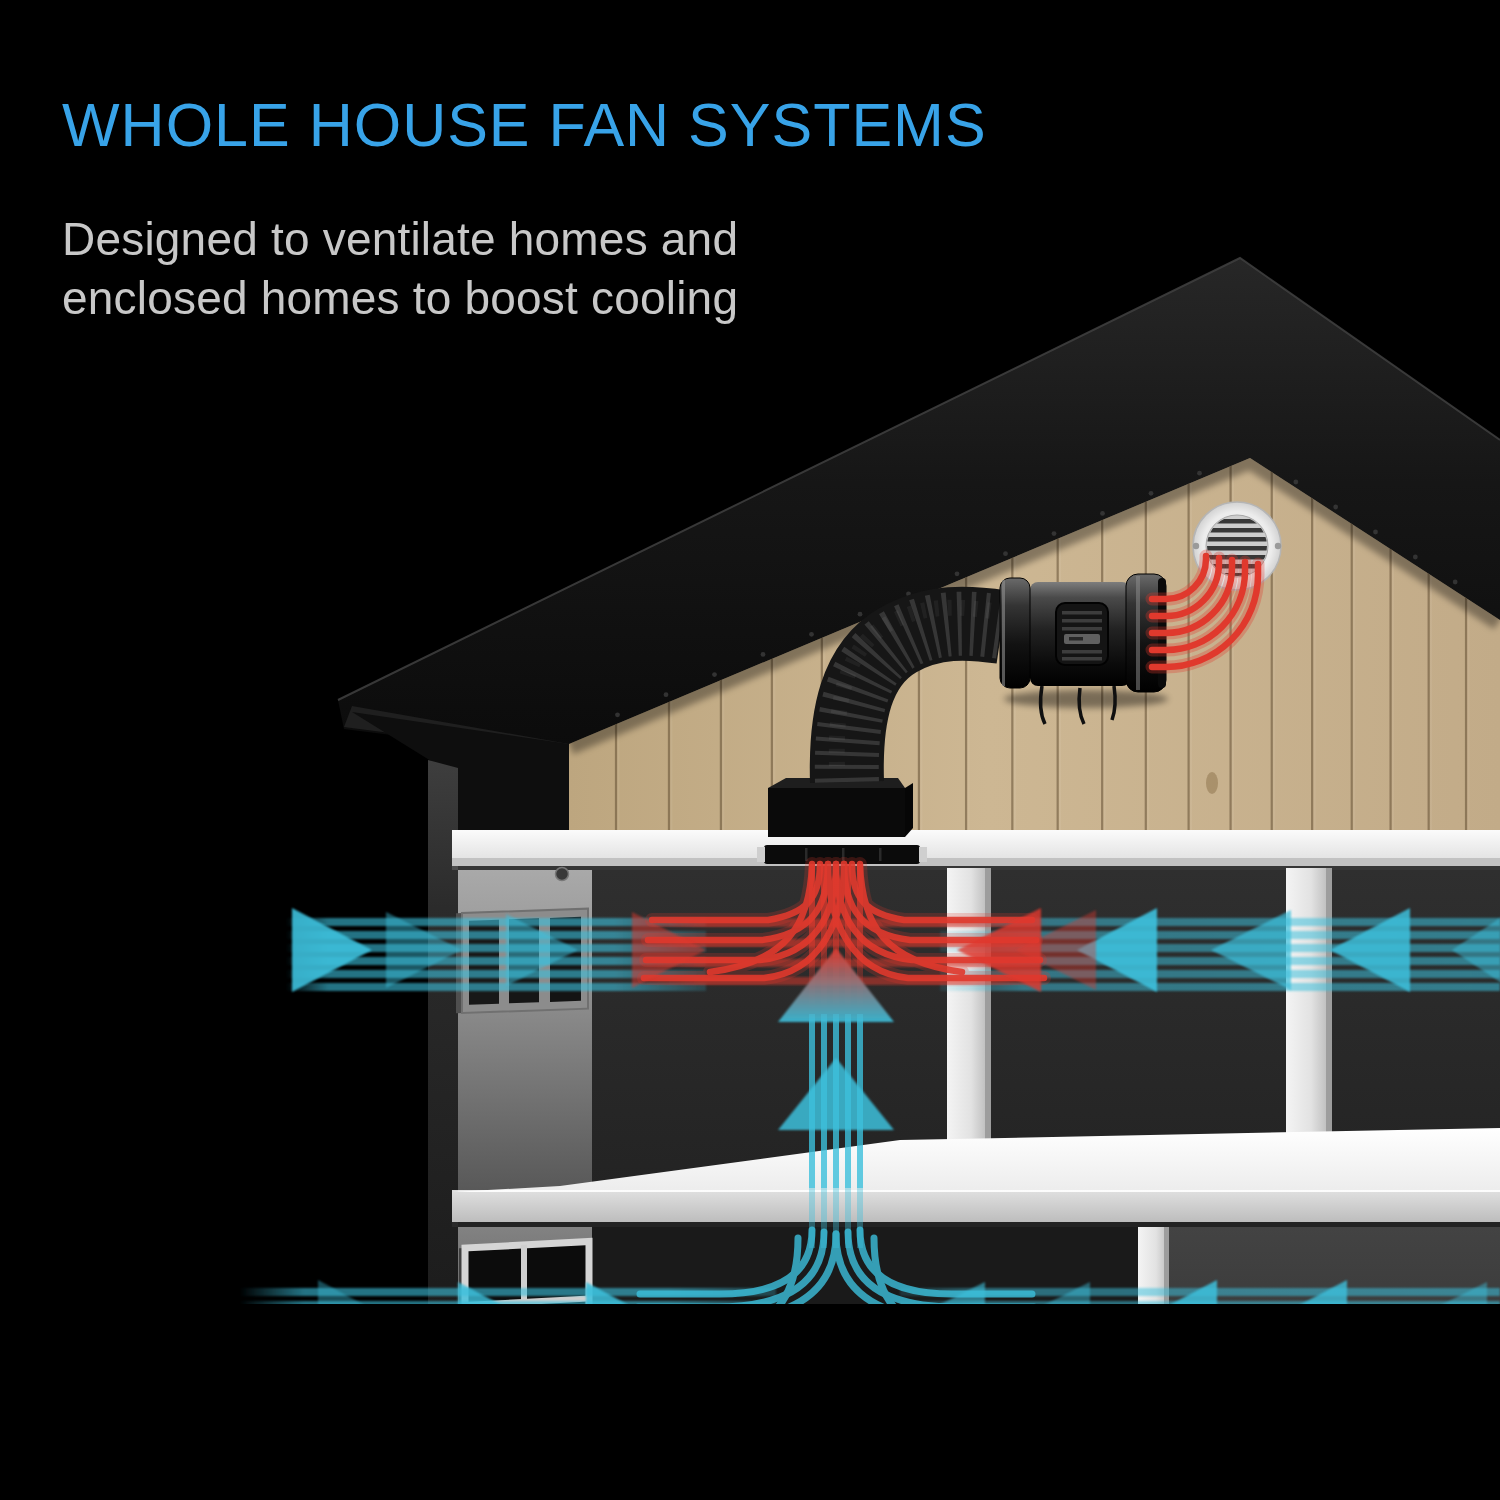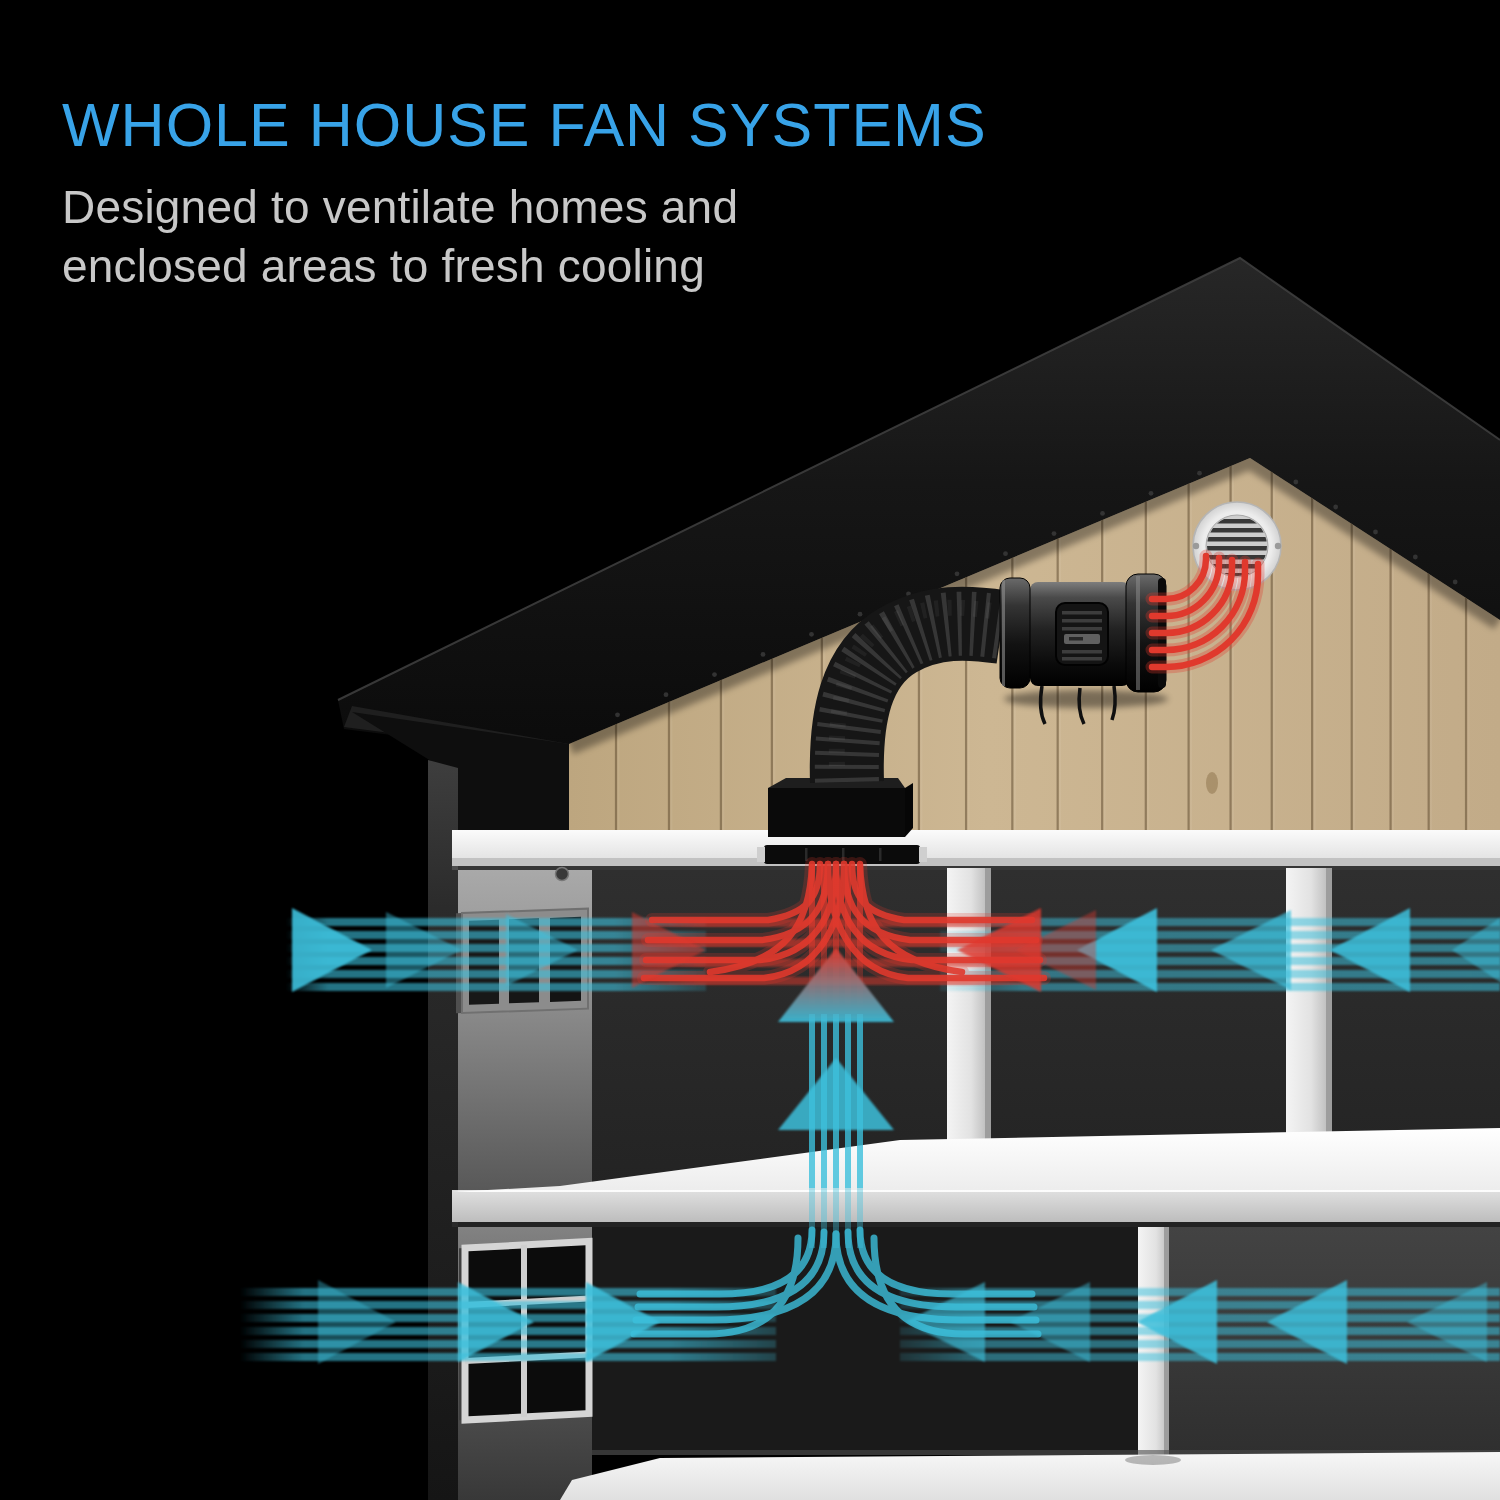--- a/index.html
+++ b/index.html
@@ -1,32 +1,32 @@
 <!DOCTYPE html>
 <html><head>
 <meta charset="utf-8">
 <style>
   html,body{margin:0;padding:0;background:#000;}
-  .canvas{position:relative;width:1500px;height:1500px;background:#000;overflow:hidden;
+  .canvas{position:relative;width:1500px;height:1304px;background:#000;overflow:hidden;
           font-family:"Liberation Sans", sans-serif;}
   .hero-svg{position:absolute;inset:0;width:1500px;height:1500px;display:block;}
   header{position:absolute;left:62px;top:92px;z-index:5;}
   h1.title{margin:0;font-size:61px;font-weight:500;letter-spacing:1px;line-height:1.1;}
-  p.desc{margin:19px 0 0 0;font-size:46px;font-weight:400;line-height:1.28;letter-spacing:.2px;}
+  p.desc{margin:51px 0 0 0;font-size:46px;font-weight:400;line-height:1.28;letter-spacing:.2px;}
 </style>
 </head>
 <body>
 
 <div class="canvas">
 
   <header>
     <h1 class="title" style="color: rgb(56, 163, 232);">WHOLE HOUSE FAN SYSTEMS</h1>
     <p class="desc" style="color: rgb(200, 200, 200);">
       <span>Designed to ventilate homes and</span><br>
-      <span>enclosed areas to fresh cooling</span><br>
+      <span>enclosed homes to boost cooling</span><br>
     </p>
   </header>
 
   <svg class="hero-svg" viewBox="0 0 1500 1500">
     <defs>
       <linearGradient id="roofGrad" x1="0" y1="0" x2="0" y2="1">
         <stop offset="0" stop-color="#272727"></stop>
           <stop offset=".45" stop-color="#161616"></stop>
           <stop offset="1" stop-color="#0b0b0b"></stop>
       </linearGradient>

